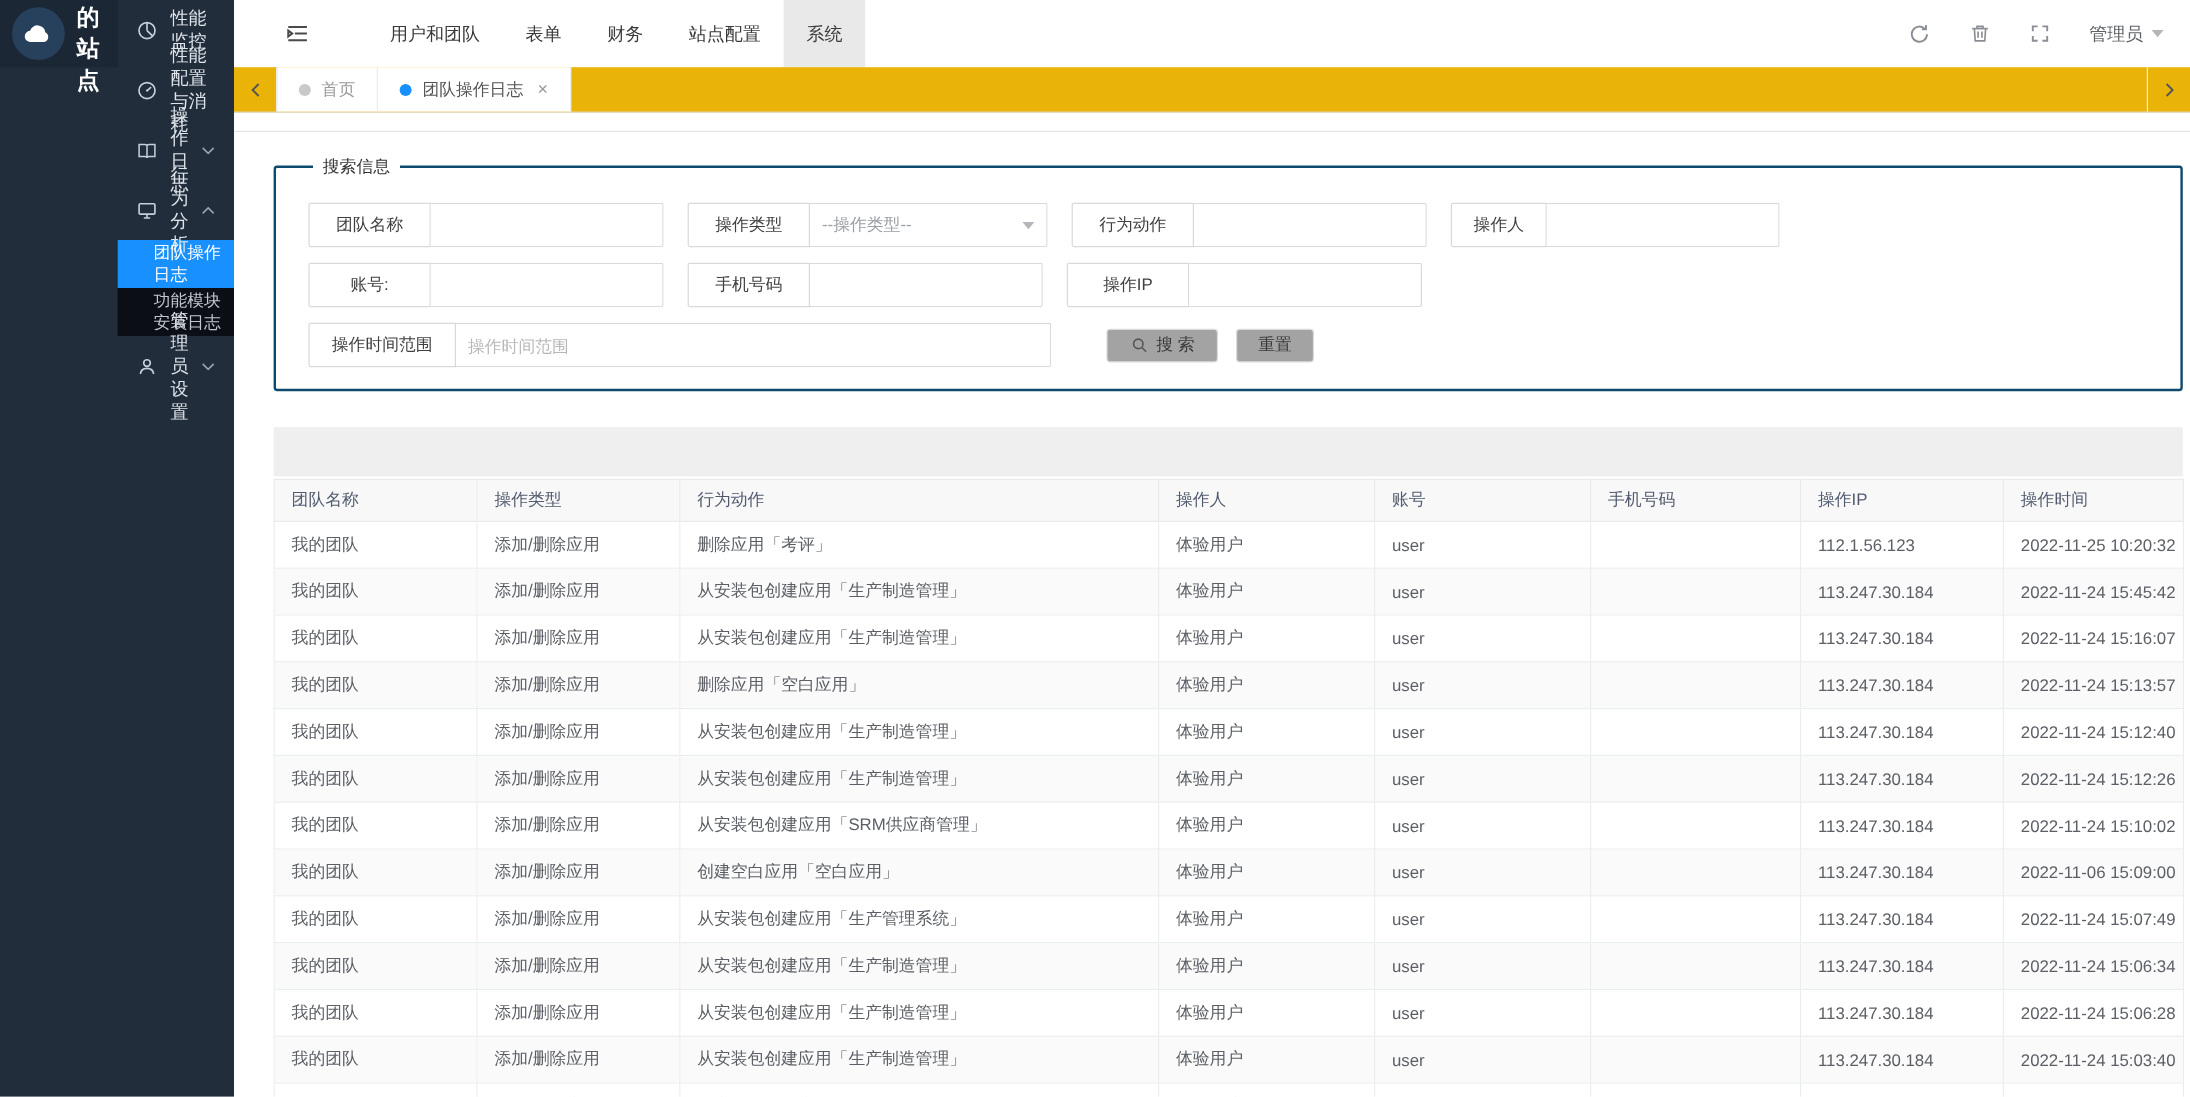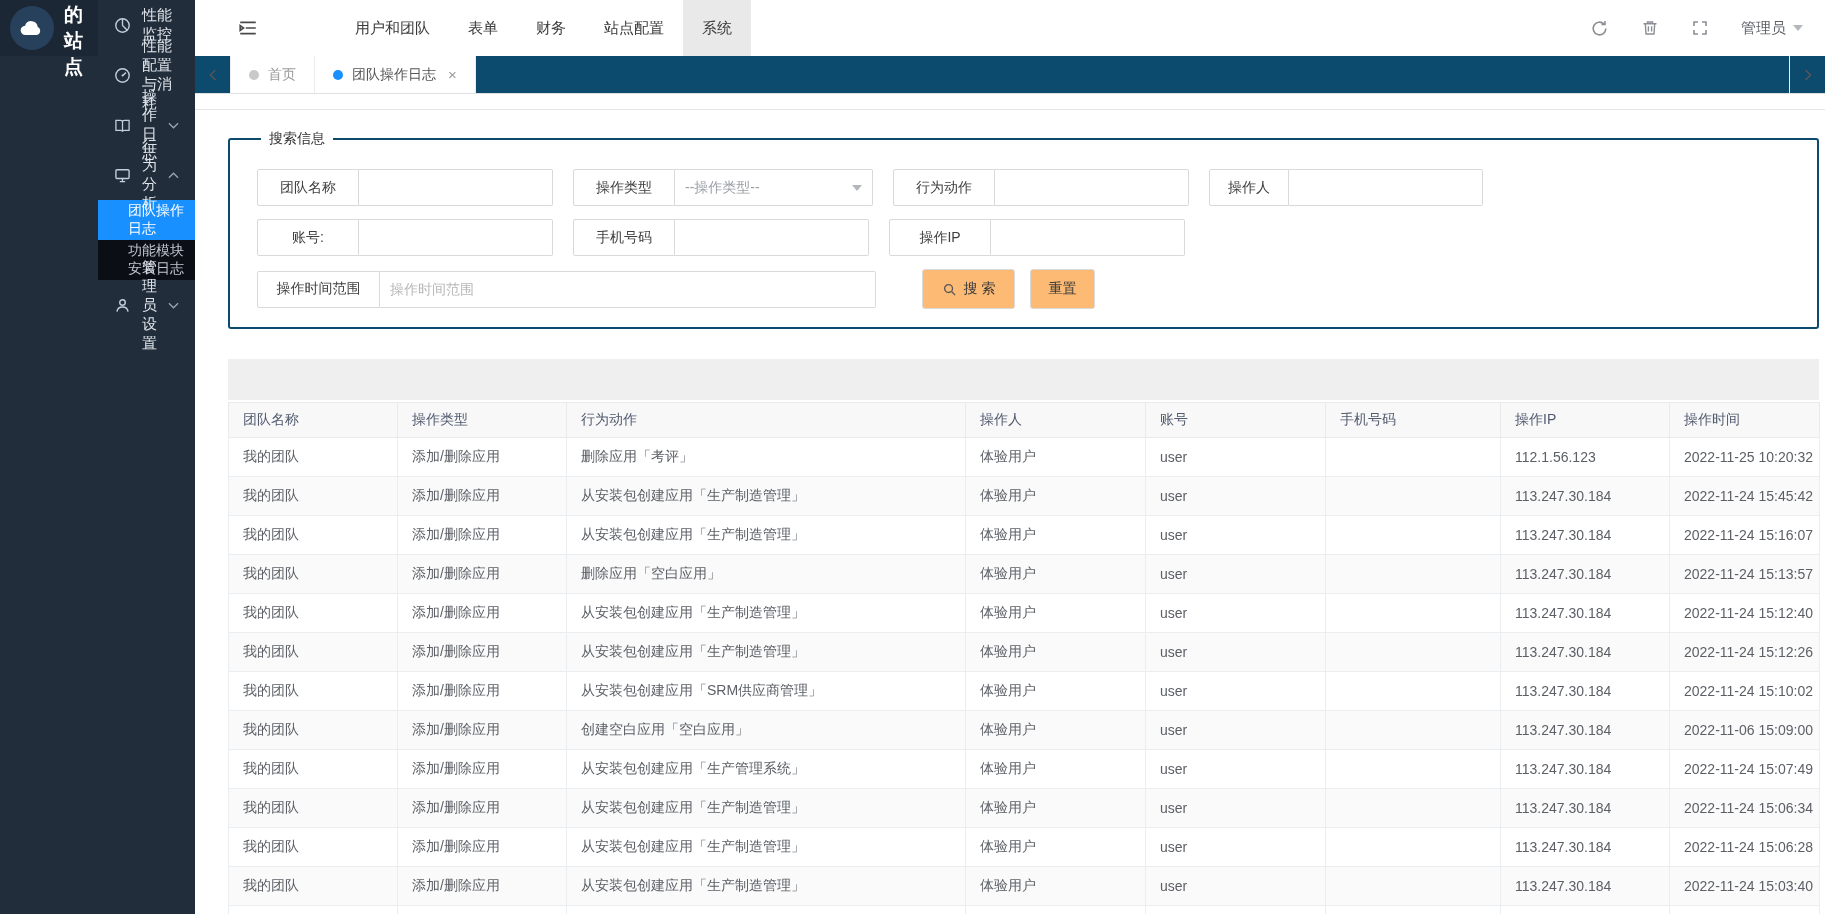--- a/index.html
+++ b/index.html
@@ -15,32 +15,32 @@
   .logo-title{font-size:19px; font-weight:bold; color:#fff; letter-spacing:1px;}
   .menu-item{height:50px; display:flex; align-items:center; gap:11px; padding:0 16px; font-size:15px; color:#dfe4ea; cursor:pointer;}
   .menu-item .micon{display:flex; align-items:center; color:#c7cedb;}
   .menu-item .chev{margin-left:auto; color:#9aa4b2; display:flex; align-items:center;}
   .submenu{background:#0b0f15;}
   .submenu-item{height:40px; display:flex; align-items:center; padding-left:30px; font-size:14px; color:#c0c6cf; cursor:pointer;}
   .submenu-item.active{background:var(--accent); color:#fff;}
 
   
   .main{flex:1; display:flex; flex-direction:column; min-width:0;}
-  .topbar{height:56px; background:#fff; display:flex; align-items:stretch;gap:30px;}
+  .topbar{height:56px; background:#fff; display:flex; align-items:stretch;}
   .hamburger{display:flex; align-items:center; margin-left:43px; color:#4a4a4a; cursor:pointer; background:none; border:none;}
   .top-nav{display:flex; align-items:stretch; margin-left:48px;}
   .top-nav-item{display:flex; align-items:center; padding:0 19px; font-size:15px; color:#3a3a3a; cursor:pointer;}
   .top-nav-item.active{background:#e9e9e9;}
   .topbar-right{margin-left:auto; display:flex; align-items:center; gap:32px; margin-right:22px;}
   .icon-btn{background:none; border:none; color:#8b8f95; display:flex; align-items:center; cursor:pointer;}
   .admin-dd{display:flex; align-items:center; gap:7px; font-size:15px; color:#5f6368; cursor:pointer;}
   .caret{width:0; height:0; border-left:5px solid transparent; border-right:5px solid transparent; border-top:6px solid #b3b7bc; display:inline-block;}
 
   
-  .tabbar{height:38px; background:#0c4a6e; border-bottom:1px solid #e0e0e0; display:flex; align-items:stretch;}
+  .tabbar{height:38px; background:#eab308; border-bottom:1px solid #e0e0e0; display:flex; align-items:stretch;}
   .tab-scroll{width:36px; display:flex; align-items:center; justify-content:center; color:#555; background:none; border:none; border-right:1px solid #ececec; cursor:pointer;}
   .tab-scroll.right{margin-left:auto; border-right:none; border-left:1px solid #ececec;}
   .tab{display:flex; align-items:center; gap:9px; padding:0 18px; font-size:14px; color:#9a9a9a; border-right:1px solid #ececec; cursor:pointer; background:#fff;}
   .tab .dot{width:10px; height:10px; border-radius:50%; background:#c9c9c9; flex:0 0 auto;}
   .tab.active{color:#555;}
   .tab.active .dot{background:var(--accent);}
   .tab .close{color:#9a9a9a; font-size:15px; margin-left:3px; line-height:1; cursor:pointer;}
 
   
   .main-content{flex:1; background:#fff; border-top:1px solid #e5e5e5; margin-top:15px; padding:20px 0 0 33px; overflow:hidden;}
@@ -48,21 +48,21 @@
   .search-panel{width:1591px; border:2px solid #0c4a6e; border-radius:3px; padding:8px 0 18px 27px;}
   .search-panel legend{font-size:14px; color:#333; padding:0 8px; margin-left:4px;}
   .search-row{display:flex; align-items:center; margin-top:13px;}
   .field-group{display:flex; align-items:stretch; height:37px; margin-right:20px;}
   .field-label{display:flex; align-items:center; justify-content:center; padding:0 10px; border:1px solid #d9d9d9; border-radius:2px 0 0 2px; font-size:14px; color:#404040; background:#fff; white-space:nowrap;}
   .w102{width:102px;} .w80{width:80px;} .w123{width:123px;}
   .field-input{border:1px solid #d9d9d9; border-left:none; border-radius:0 2px 2px 0; padding:0 10px; font-size:14px; color:#333; outline:none; font-family:inherit;}
   .field-input::placeholder{color:#b8b8b8;}
   .in194{width:194px;} .in496{width:496px;}
   .field-select{width:198px; border:1px solid #d9d9d9; border-left:none; border-radius:0 2px 2px 0; display:flex; align-items:center; justify-content:space-between; padding:0 10px; font-size:14px; color:#9aa0a6; cursor:pointer; background:#fff;}
-  .btn{display:flex; align-items:center; justify-content:center; gap:7px; height:40px; background:#fdba74; border:1px solid #d9d9d9; border-radius:3px; font-size:14px; color:#3a3a3a; cursor:pointer; font-family:inherit;}
+  .btn{display:flex; align-items:center; justify-content:center; gap:7px; height:28px; background:#a3a3a3; border:1px solid #d9d9d9; border-radius:3px; font-size:14px; color:#3a3a3a; cursor:pointer; font-family:inherit;}
   .search-btn{width:93px; margin-left:26px;}
   .reset-btn{width:65px; margin-left:15px;}
 
   .table-toolbar{width:1591px; height:41px; background:#efefef; margin-top:30px;}
 
   table.log-table{border-collapse:collapse; table-layout:fixed; width:1591px; margin-top:2px; font-size:14px;}
   .log-table th{height:35px; background:#f8f8f9; color:#515a6e; font-weight:normal; text-align:left; padding:0 14px; border:1px solid #e8eaec; overflow:hidden; white-space:nowrap;}
   .log-table td{height:39px; color:#5c6066; padding:0 14px; border:1px solid #ebeef0; overflow:hidden; white-space:nowrap;}
   .log-table tbody tr:nth-child(even) td{background:#fafafa;}
 </style>

